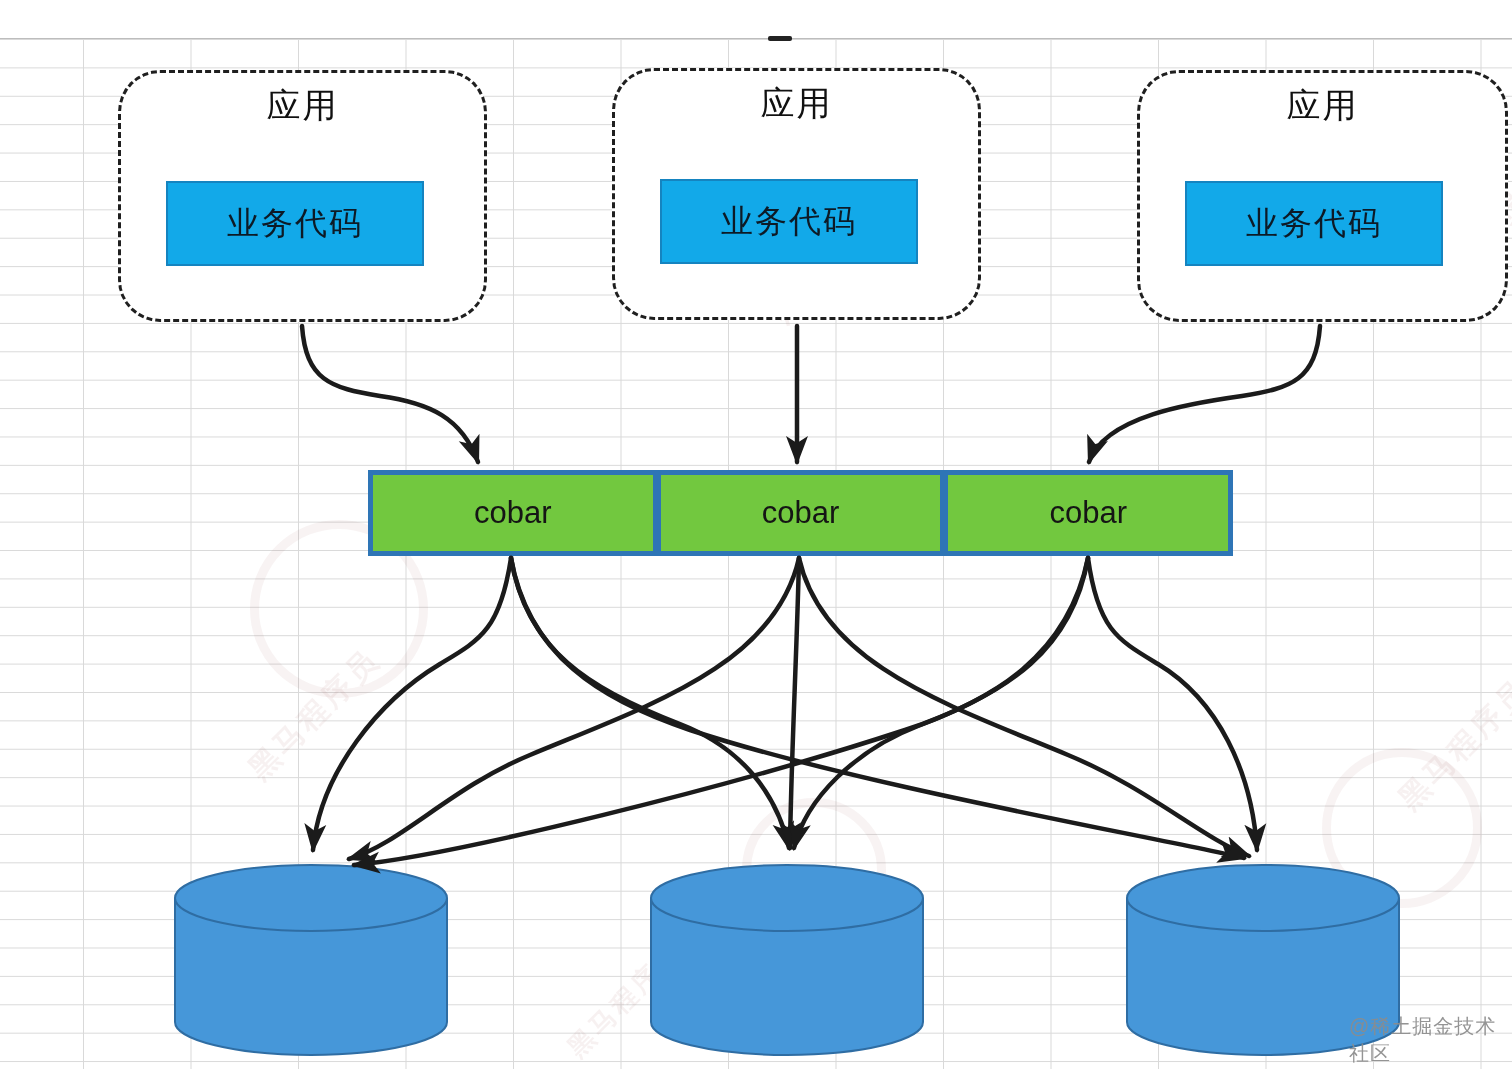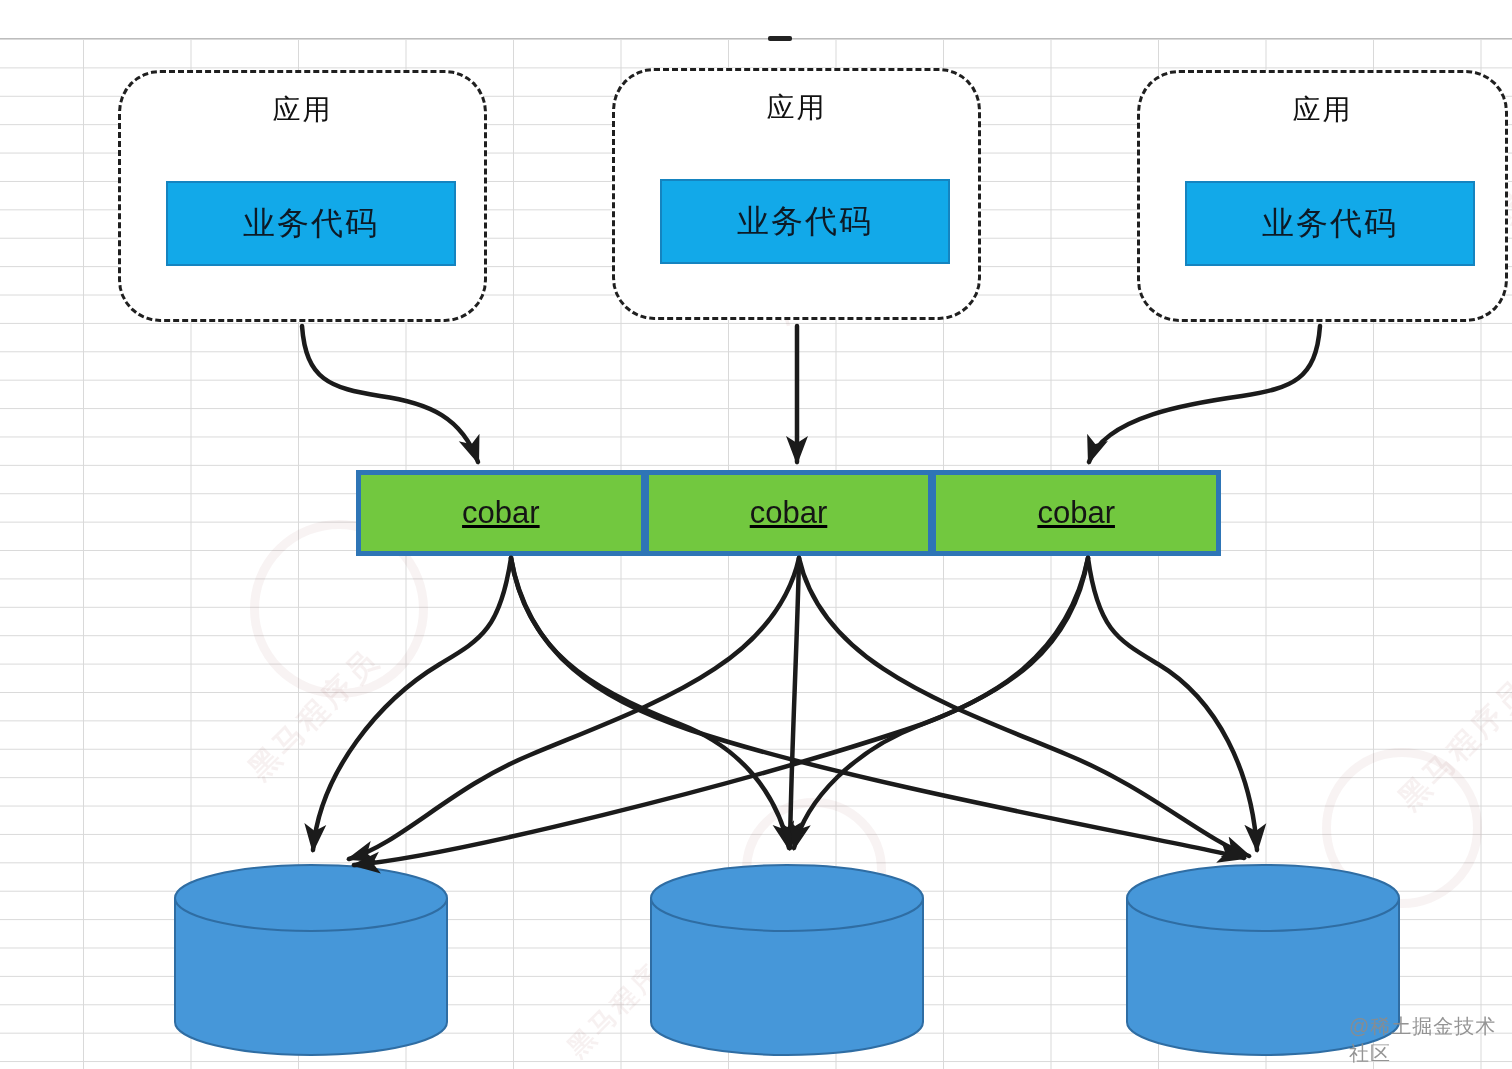--- a/index.html
+++ b/index.html
@@ -29,35 +29,34 @@
     position:absolute;z-index:1;border:9px solid #a05a5a;border-radius:50%;
     opacity:0.07;
   }
   
   .app-box{
     position:absolute;z-index:3;background:#ffffff;
     border:3.5px dashed #1f1f1f;border-radius:42px;
     box-sizing:border-box;
   }
   .app-title{
-    margin-top:18px;text-align:center;
-    font-size:28px;color:#111111;letter-spacing:2px;
+    margin-top:10px;text-align:center;
+    font-size:34px;color:#111111;letter-spacing:2px;
   }
   .code-box{
-    position:absolute;left:45px;top:108px;width:290px;height:85px;
+    position:absolute;left:45px;top:108px;width:258px;height:85px;
     background:#12A9E9;border:2px solid #1584C0;box-sizing:border-box;
     display:flex;align-items:center;justify-content:center;
     font-size:32px;color:#0d1a26;letter-spacing:2px;
   }
   
   .proxy-bar{
-    position:absolute;z-index:3;left:356px;top:470px;width:865px;height:86px;
+    position:absolute;z-index:3;left:368px;top:470px;width:865px;height:86px;
     box-sizing:border-box;border:5px solid #2E75B6;background:#0ea5e9;
     display:flex;
-    text-decoration:underline;
   }
   .proxy-cell{
     flex:1;background:#72C83F;
     display:flex;align-items:center;justify-content:center;
     font-size:31px;color:#151515;
   }
   .proxy-cell + .proxy-cell{border-left:8px solid #2E75B6;}
   
   svg.layer{position:absolute;left:0;top:0;z-index:4;}
   

